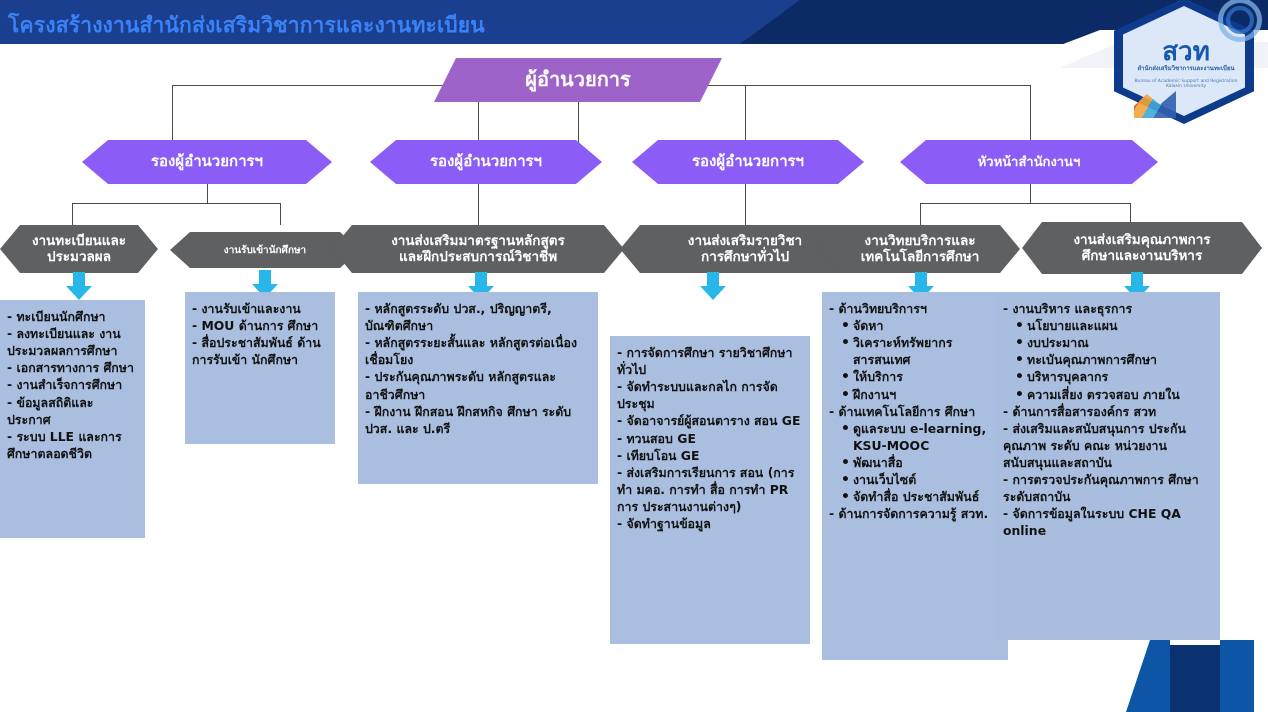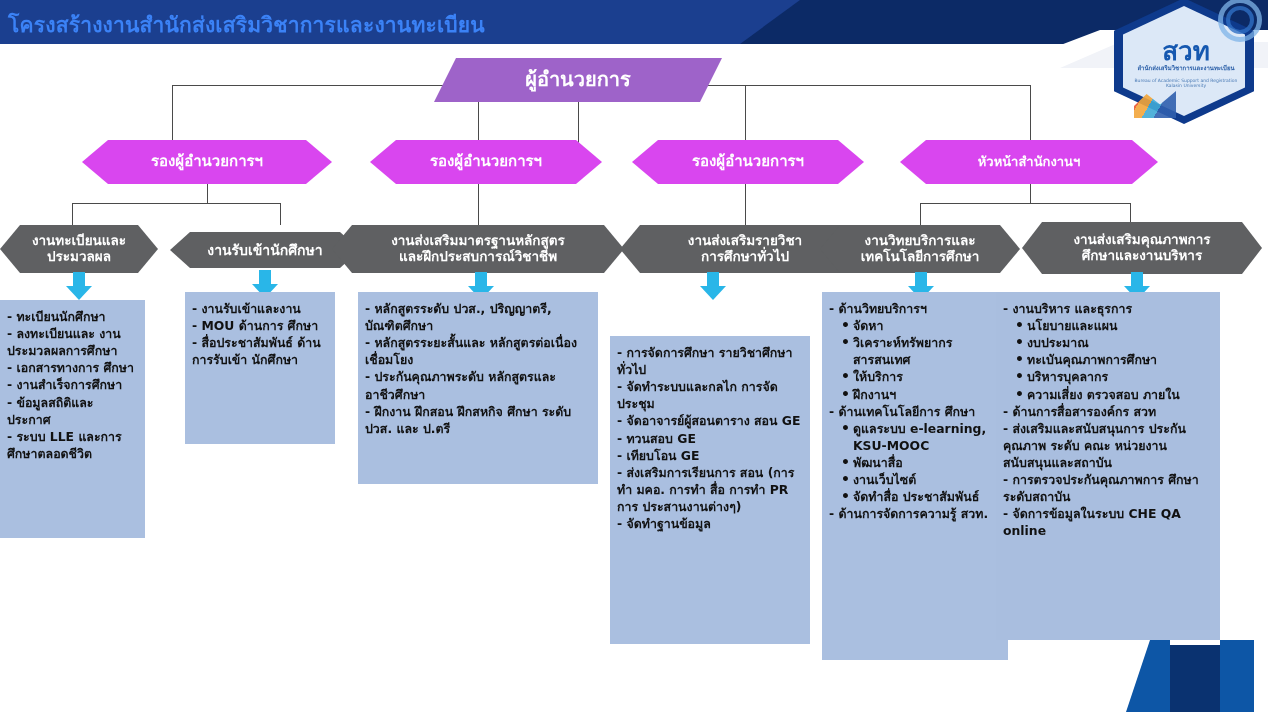--- a/index.html
+++ b/index.html
@@ -94,21 +94,21 @@
   .lnv { width:1px; }
 
   
   .hex {
     position:absolute;
     display:flex; align-items:center; justify-content:center;
     text-align:center; color:#ffffff; font-weight:bold;
     line-height:1.18;
   }
   .hex.purple { background:#9e63c9; clip-path: polygon(22px 0, 100% 0, calc(100% - 22px) 100%, 0 100%); }
-  .hex.navy   { background:#d946ef;
+  .hex.navy   { background:#8b5cf6;
                 clip-path: polygon(26px 0, calc(100% - 26px) 0, 100% 50%, calc(100% - 26px) 100%, 26px 100%, 0 50%); }
   .hex.gray   { background:#5f6062;
                 clip-path: polygon(20px 0, calc(100% - 20px) 0, 100% 50%, calc(100% - 20px) 100%, 20px 100%, 0 50%); }
   .hex span { display:block; padding:0 8px; }
 
   
   .arrow { position:absolute; width:26px; height:28px; }
   .arrow .stem { position:absolute; left:7px; top:0; width:12px; height:16px; background:#29b6e8; }
   .arrow .head { position:absolute; left:0; top:14px; width:26px; height:14px; background:#29b6e8;
                  clip-path: polygon(0 0, 100% 0, 50% 100%); }
@@ -189,21 +189,21 @@
   <div class="hex navy" style="left:632px; top:140px; width:232px; height:44px; font-size:15px;">
     <span>รองผู้อำนวยการฯ</span>
   </div>
   <div class="hex navy" style="left:900px; top:140px; width:258px; height:44px; font-size:13px;">
     <span>หัวหน้าสำนักงานฯ</span>
   </div>
 
   <div class="hex gray" style="left:0px; top:225px; width:158px; height:48px; font-size:13.5px;">
     <span><em style="font-style:normal">งานทะเบียนและ</em><br><em style="font-style:normal">ประมวลผล</em></span>
   </div>
-  <div class="hex gray" style="left:170px; top:232px; width:190px; height:36px; font-size:14px;align-items:center;">
+  <div class="hex gray" style="left:170px; top:232px; width:190px; height:36px; font-size:10px;align-items:center;">
     <span>งานรับเข้านักศึกษา</span>
   </div>
   <div class="hex gray" style="left:332px; top:225px; width:292px; height:48px; font-size:13.5px;">
     <span><em style="font-style:normal">งานส่งเสริมมาตรฐานหลักสูตร</em><br><em style="font-style:normal">และฝึกประสบการณ์วิชาชีพ</em></span>
   </div>
   <div class="hex gray" style="left:620px; top:225px; width:250px; height:48px; font-size:13.5px;">
     <span><em style="font-style:normal">งานส่งเสริมรายวิชา</em><br><em style="font-style:normal">การศึกษาทั่วไป</em></span>
   </div>
   <div class="hex gray" style="left:820px; top:225px; width:200px; height:48px; font-size:13.5px;">
     <span><em style="font-style:normal">งานวิทยบริการและ</em><br><em style="font-style:normal">เทคโนโลยีการศึกษา</em></span>

